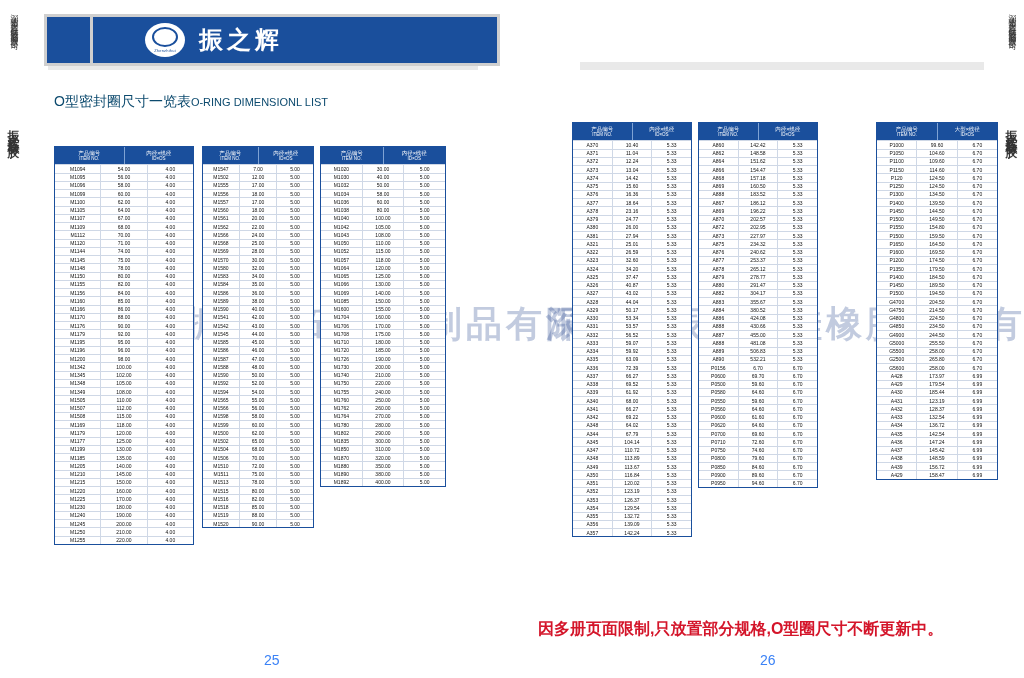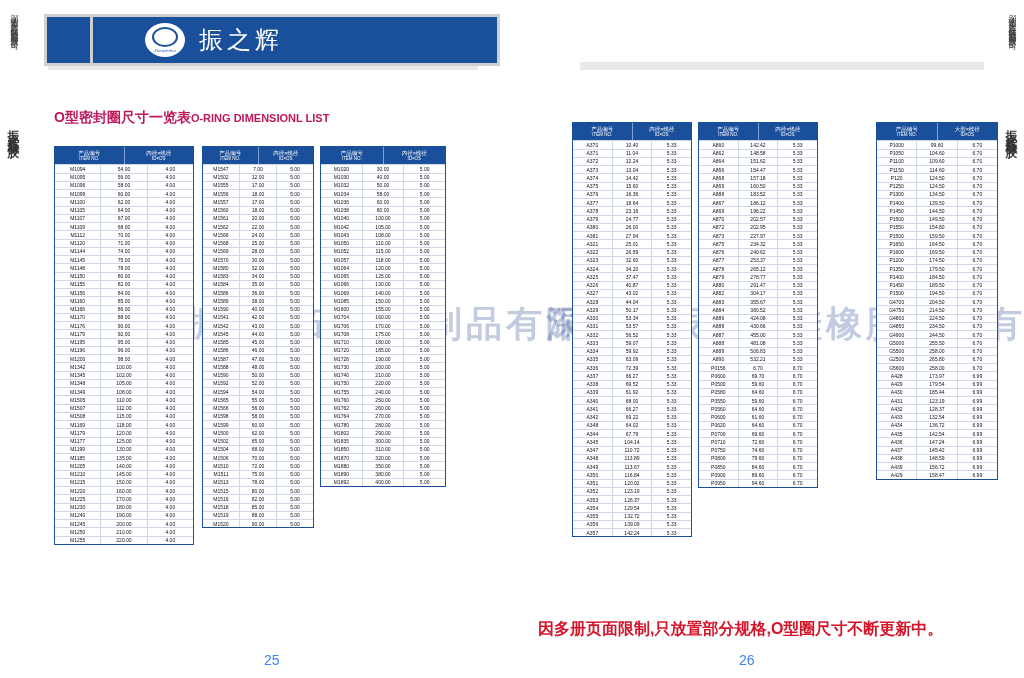--- a/index.html
+++ b/index.html
@@ -23,28 +23,28 @@
   .banner{position:absolute;height:46px;background:#1a4f9c;border:3px solid #cfcfcf;
           display:flex;align-items:center;}
   .banner.l{left:18px;top:14px;width:430px;}
   .banner.r{left:64px;top:14px;width:404px;}
   .logo{width:40px;height:34px;margin-left:110px;border-radius:50%;
         background:#ffffff;display:flex;flex-direction:column;align-items:center;
         justify-content:center;}
   .banner.r .logo{margin-left:52px;}
   .logo .ring{width:22px;height:16px;border:2px solid #1a4f9c;border-radius:50%;}
   .logo .lt{font-size:4px;color:#1a4f9c;letter-spacing:.2px;margin-top:1px;}
-  .btitle{color:#fff;font-size:24px;font-weight:normal;letter-spacing:4px;margin-left:14px;}
+  .btitle{color:#fff;font-size:24px;font-weight:bold;letter-spacing:4px;margin-left:14px;}
 
   .banner-shadow{position:absolute;background:#e9e9e9;}
   .bs1{left:22px;top:62px;width:430px;height:8px;}
   .bs2{left:554px;top:62px;width:404px;height:8px;}
 
   
-  .sect{position:absolute;left:28px;top:109px;font-size:14px;font-weight:bold;color:#be185d;}
+  .sect{position:absolute;left:28px;top:93px;font-size:14px;font-weight:normal;color:#0c4a6e;}
   .sect .en{font-size:11px;}
 
   
   .tbl{position:absolute;border:1px solid #1a4f9c;background:#fff;}
   .thead{display:flex;background:#1a4f9c;color:#fff;}
   .thead .c{flex:1;text-align:center;font-size:5.5px;line-height:1.15;padding:3px 0;}
   .thead .c .cn{display:block;font-size:5.5px;}
   .thead .c .en{display:block;font-size:4.5px;}
   .thead .c+ .c{border-left:1px solid #7fa3d4;}
   .trow{display:flex;border-top:1px solid #cfd8e6;}
@@ -59,21 +59,21 @@
   .wm2{position:absolute;left:520px;top:300px;font-size:36px;font-weight:bold;
       color:rgba(35,70,140,.28);letter-spacing:4px;white-space:nowrap;}
 
   
   .note{position:absolute;right:40px;bottom:36px;width:420px;text-align:left;
         color:#d4152a;font-size:16px;line-height:1.6;font-weight:bold;}
 
   
   .pno{position:absolute;font-size:14px;color:#3b82f6;}
   .pno.l{left:238px;bottom:10px;}
-  .pno.r{left:713px;bottom:10px;}
+  .pno.r{left:734px;bottom:10px;}
 </style>
 </head>
 <body>
 
 <div class="page">
 
   <div class="spine left">
     <div class="vtext">深圳市振之辉硅橡胶制品有限公司</div>
     <div class="vtext big">振之辉橡胶</div>
   </div>

